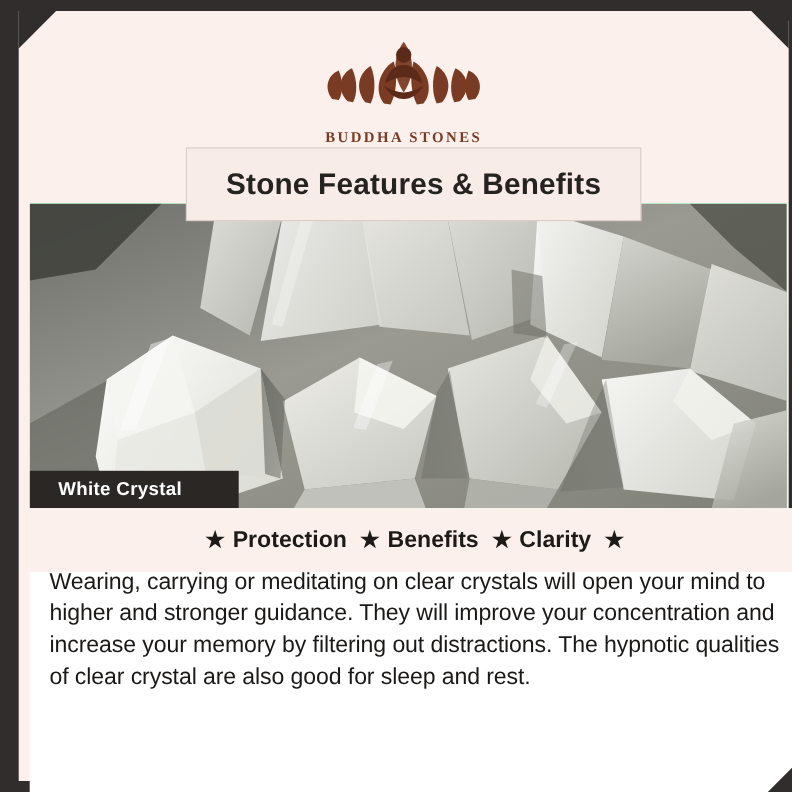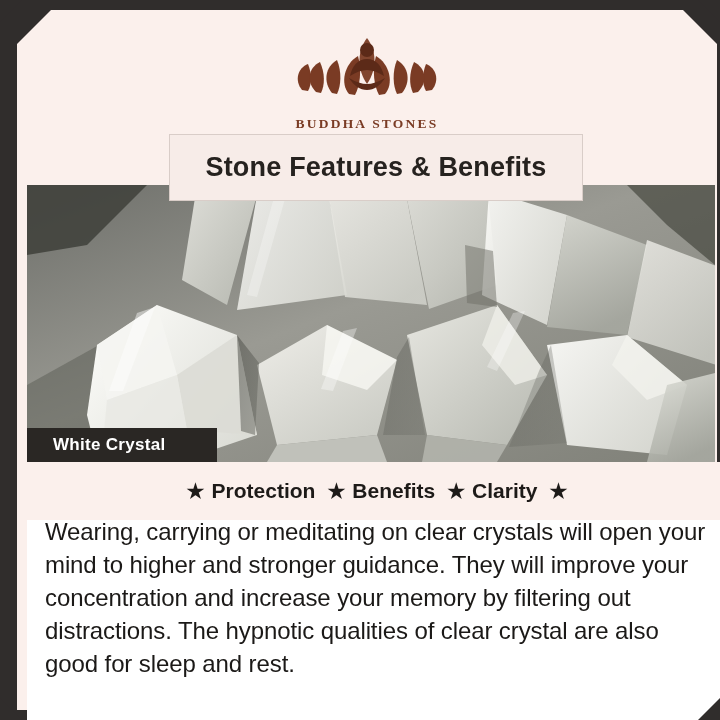--- a/index.html
+++ b/index.html
@@ -185,21 +185,21 @@
     color: #1d1a18;
     line-height: 1;
   }
 
   
   .body-text {
     position: absolute;
     left: 28px;
     top: 505px;
     width: 666px;
-    font-size: 24px;
+    font-size: 21px;
     line-height: 1.38;
     color: #1b1917;
     font-family: "Liberation Sans", sans-serif;
     z-index: 3;
     letter-spacing: -0.1px;
   }
 
   
   .bottom-white {
     position: absolute;

